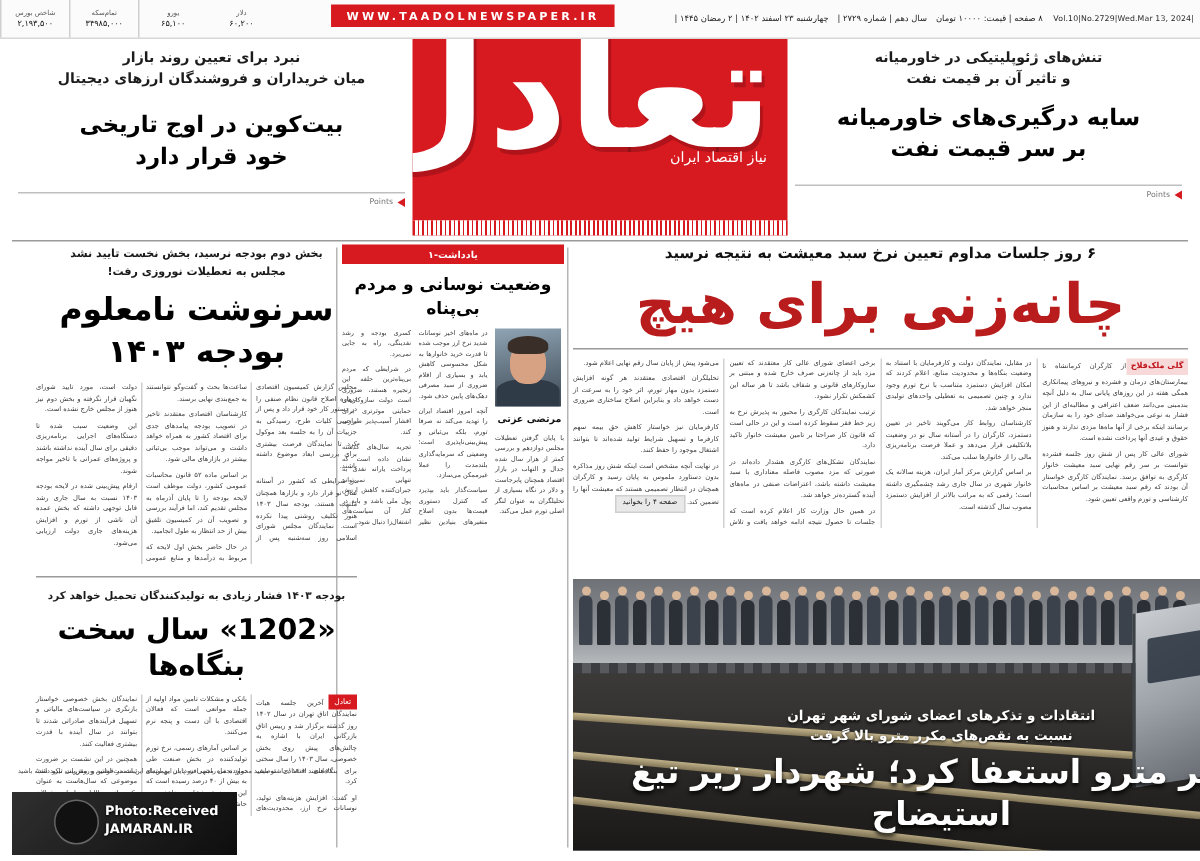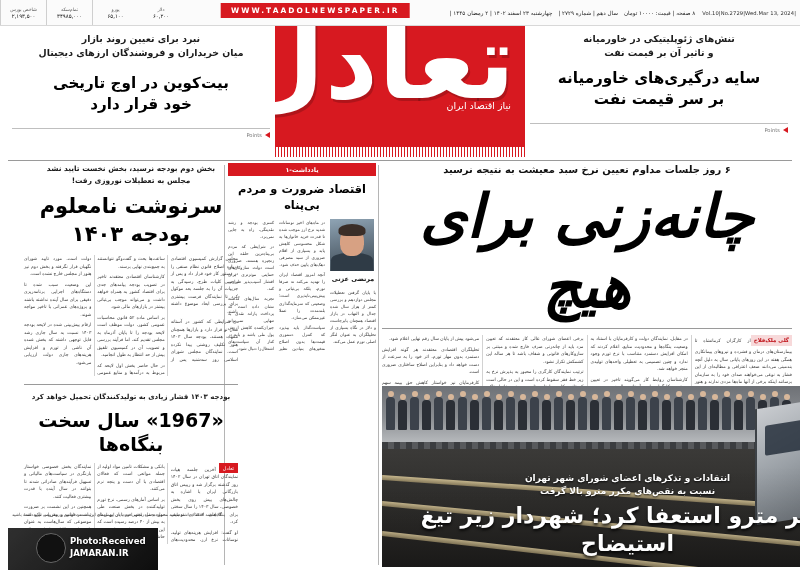--- a/index.html
+++ b/index.html
@@ -167,22 +167,22 @@
     color: #111; margin: 3px 0 4px;
   }
 
   
   .col-main { position: absolute; left: 382px; top: 163px; width: 410px; }
   .main-kicker {
     text-align: center; font-size: 10px; font-weight: bold;
     color: #111; line-height: 1.4;
   }
   .main-head {
-    text-align: center; font-size: 60px; font-weight: bold; color: #000000;
-    line-height: 1.16; margin: 5px 0 4px; letter-spacing: -0.5px; font-style: italic;
+    text-align: center; font-size: 37px; font-weight: bold; color: #b91c1c;
+    line-height: 1.16; margin: 5px 0 4px; letter-spacing: -0.5px;
   }
   .main-sub {
     text-align: center; font-size: 9.6px; font-weight: bold;
     color: #111; line-height: 1.45;
   }
   .main-rule { height: 1px; background: #9a9a9a; margin: 7px 0 6px; }
   .main-body {
     column-count: 4; column-gap: 7px; column-rule: 1px solid #d2d2d2;
     font-size: 4.5px; line-height: 1.66; text-align: justify; color: #3a3a3a;
   }
@@ -357,33 +357,33 @@
       <p>کارشناسان اقتصادی معتقدند تاخیر در تصویب بودجه پیامدهای جدی برای اقتصاد کشور به همراه خواهد داشت و می‌تواند موجب بی‌ثباتی بیشتر در بازارهای مالی شود.</p>
       <p>بر اساس ماده ۵۲ قانون محاسبات عمومی کشور، دولت موظف است لایحه بودجه را تا پایان آذرماه به مجلس تقدیم کند، اما فرآیند بررسی و تصویب آن در کمیسیون تلفیق بیش از حد انتظار به طول انجامید.</p>
       <p>در حال حاضر بخش اول لایحه که مربوط به درآمدها و منابع عمومی دولت است، مورد تایید شورای نگهبان قرار نگرفته و بخش دوم نیز هنوز از مجلس خارج نشده است.</p>
       <p>این وضعیت سبب شده تا دستگاه‌های اجرایی برنامه‌ریزی دقیقی برای سال آینده نداشته باشند و پروژه‌های عمرانی با تاخیر مواجه شوند.</p>
       <p>ارقام پیش‌بینی شده در لایحه بودجه ۱۴۰۳ نسبت به سال جاری رشد قابل توجهی داشته که بخش عمده آن ناشی از تورم و افزایش هزینه‌های جاری دولت ارزیابی می‌شود.</p>
     </div>
 
     <div style="height:1px;background:#9a9a9a;margin:8px 0 7px;"></div>
 
     <div class="sect-kicker">بودجه ۱۴۰۳ فشار زیادی به تولیدکنندگان تحمیل خواهد کرد</div>
-    <div class="sect-head">«1967» سال سخت بنگاه‌ها</div>
+    <div class="sect-head">«1202» سال سخت بنگاه‌ها</div>
     <div class="body-cols two" style="margin-top:6px;">
       <p><span class="taadol-tag">تعادل</span><span>آخرین جلسه هیات نمایندگان اتاق تهران در سال ۱۴۰۲ روز گذشته برگزار شد و رییس اتاق بازرگانی ایران با اشاره به چالش‌های پیش روی بخش خصوصی، سال ۱۴۰۳ را سال سختی برای بنگاه‌های اقتصادی توصیف کرد.</span></p>
       <p>او گفت: افزایش هزینه‌های تولید، نوسانات نرخ ارز، محدودیت‌های بانکی و مشکلات تامین مواد اولیه از جمله موانعی است که فعالان اقتصادی با آن دست و پنجه نرم می‌کنند.</p>
       <p>بر اساس آمارهای رسمی، نرخ تورم تولیدکننده در بخش صنعت طی دوازده ماه منتهی به پایان بهمن‌ماه به بیش از ۴۰ درصد رسیده است که این موضوع فشار مضاعفی بر حاشیه سود بنگاه‌ها وارد می‌کند.</p>
       <p>نمایندگان بخش خصوصی خواستار بازنگری در سیاست‌های مالیاتی و تسهیل فرآیندهای صادراتی شدند تا بتوانند در سال آینده با قدرت بیشتری فعالیت کنند.</p>
       <p>همچنین در این نشست بر ضرورت ثبات در قوانین و مقررات تاکید شد؛ موضوعی که سال‌هاست به عنوان یکی از مطالبات اصلی فعالان اقتصادی مطرح می‌شود.</p>
     </div>
   </div>
 
   <div class="col-mid">
     <div class="note-badge">یادداشت-۱</div>
-    <div class="note-head">اقتصاد ضرورت و مردم بی‌پناه</div>
+    <div class="note-head">وضعیت نوسانی و مردم بی‌پناه</div>
     <div class="note-body">
       <div class="author-photo">
         <span class="ap-body"></span>
         <span class="ap-face"></span>
         <span class="ap-hair"></span>
       </div>
       <div class="author-name">مرتضی عزتی</div>
       <p>با پایان گرفتن تعطیلات مجلس دوازدهم و بررسی کمتر از هزار سال شده جدال و التهاب در بازار اقتصاد همچنان پابرجاست و دلار در نگاه بسیاری از تحلیلگران به عنوان لنگر اصلی تورم عمل می‌کند.</p>
       <p>در ماه‌های اخیر نوسانات شدید نرخ ارز موجب شده تا قدرت خرید خانوارها به شکل محسوسی کاهش یابد و بسیاری از اقلام ضروری از سبد مصرفی دهک‌های پایین حذف شود.</p>
       <p>آنچه امروز اقتصاد ایران را تهدید می‌کند نه صرفا تورم، بلکه بی‌ثباتی و پیش‌بینی‌ناپذیری است؛ وضعیتی که سرمایه‌گذاری بلندمدت را عملا غیرممکن می‌سازد.</p>

